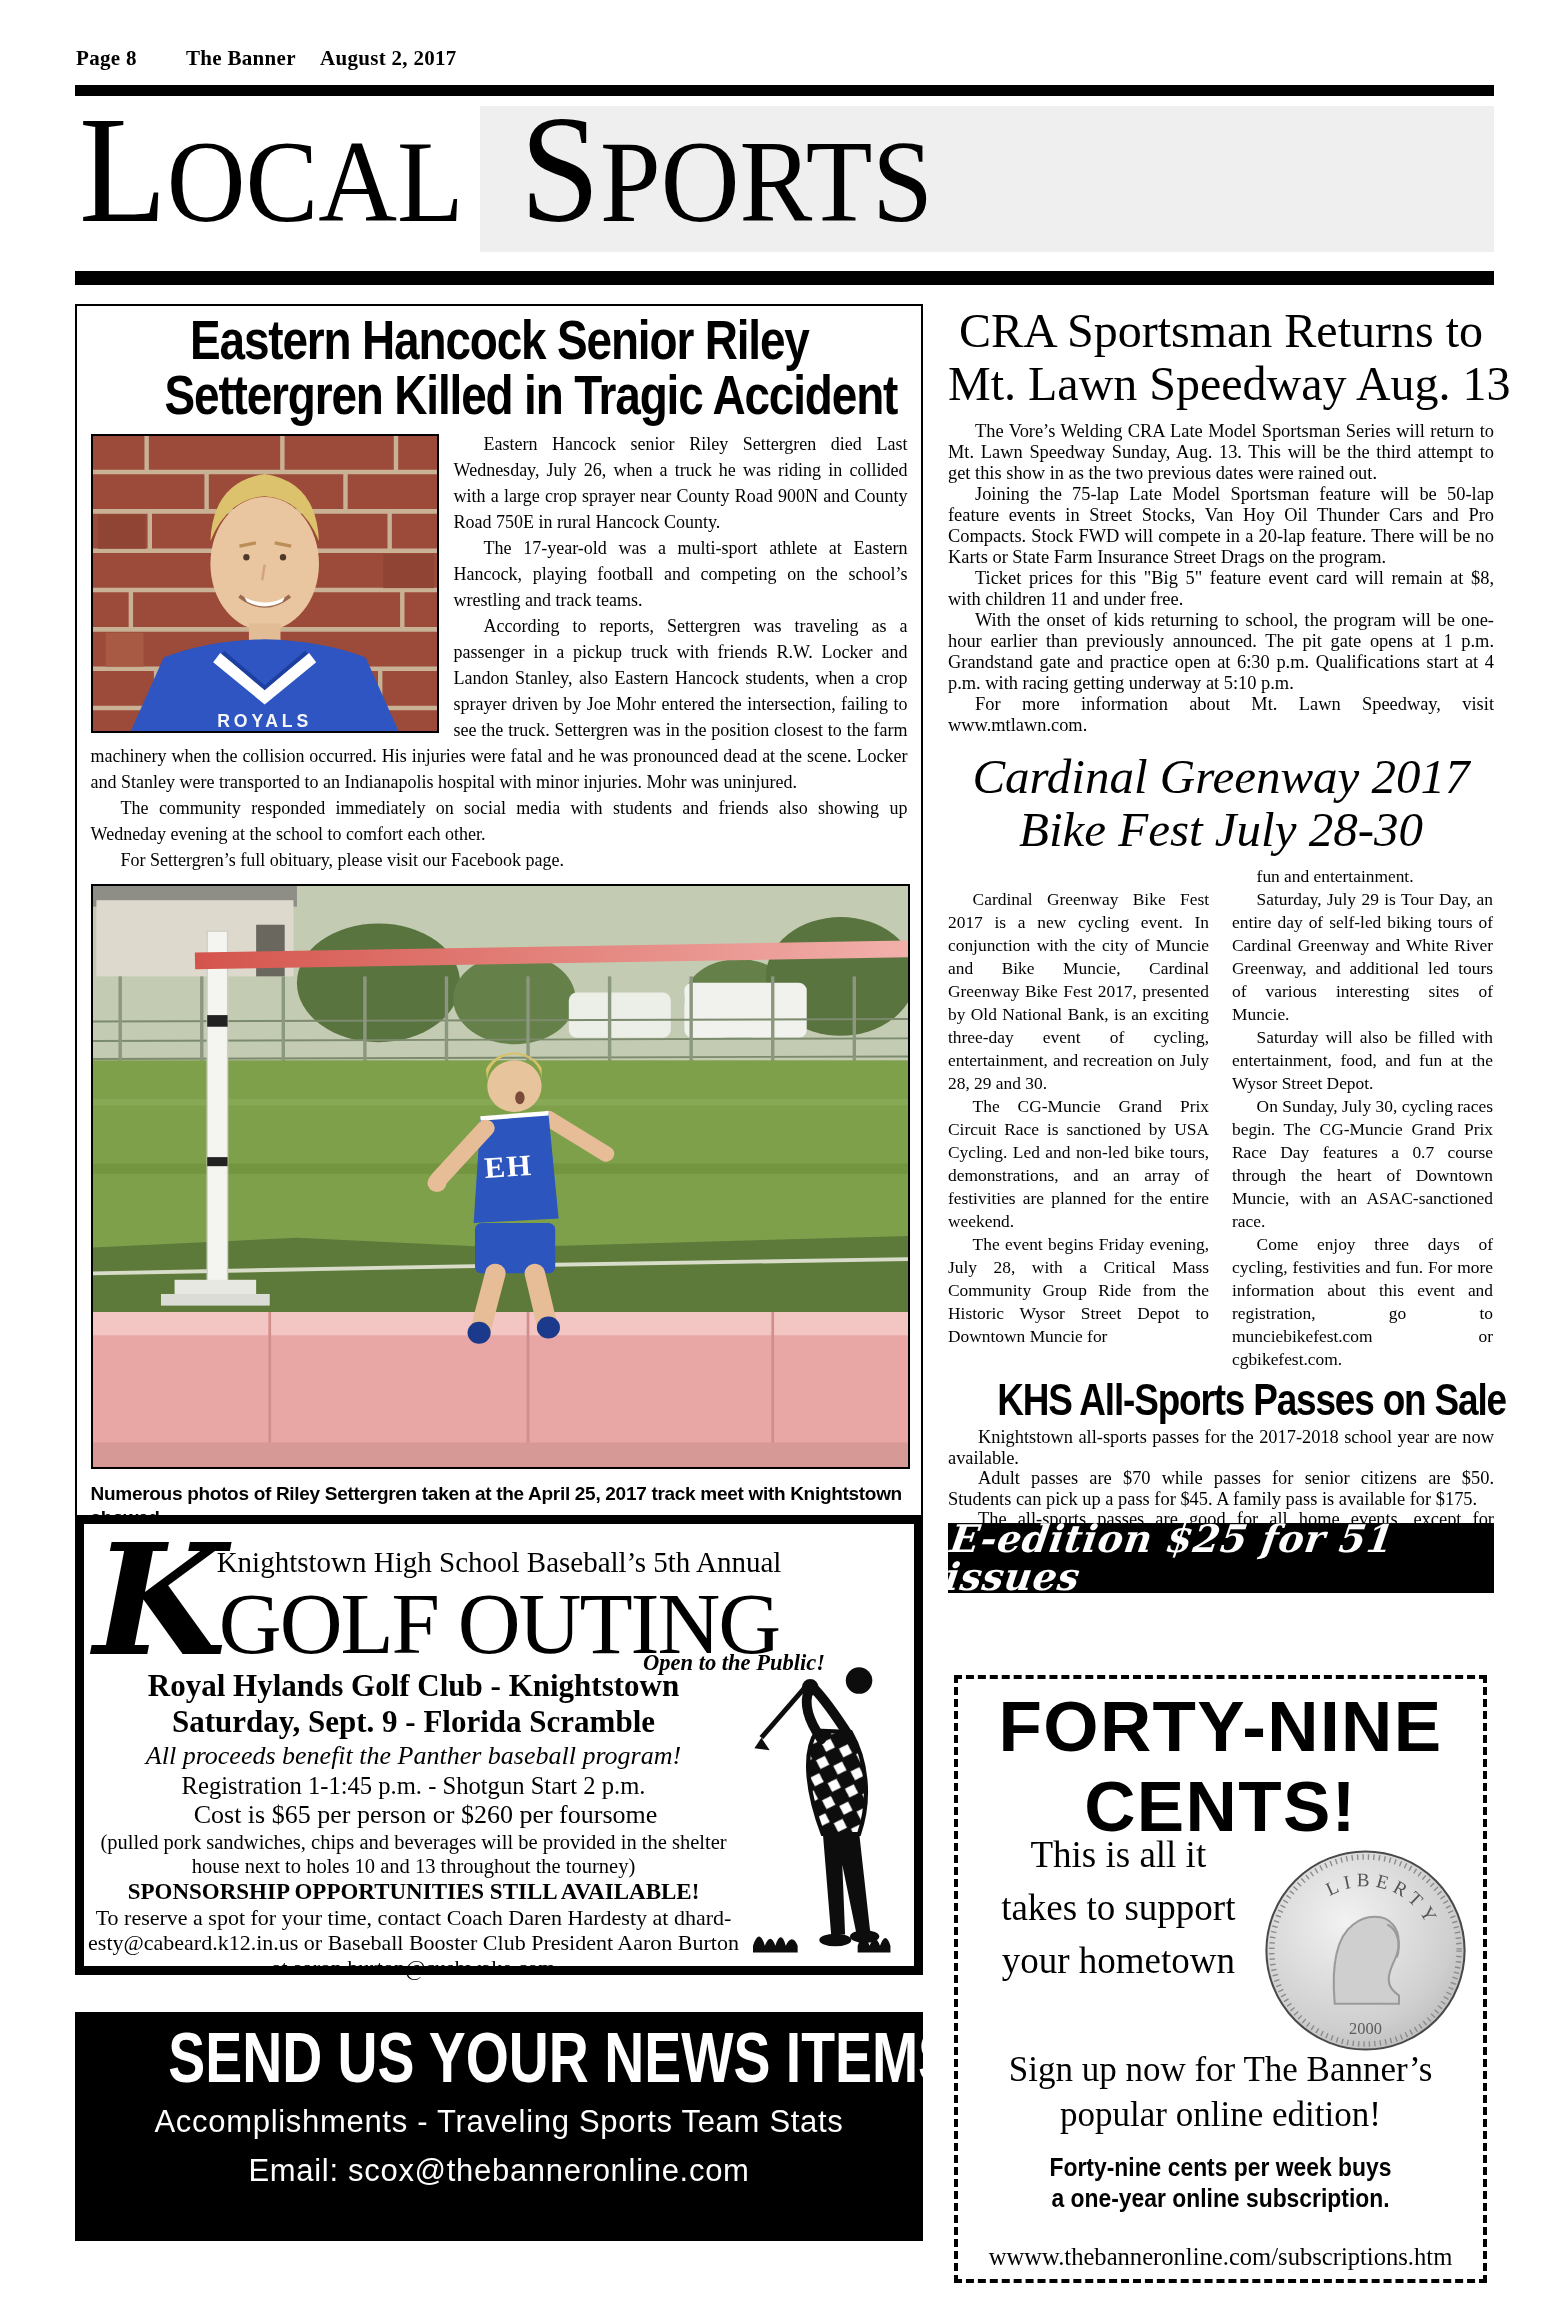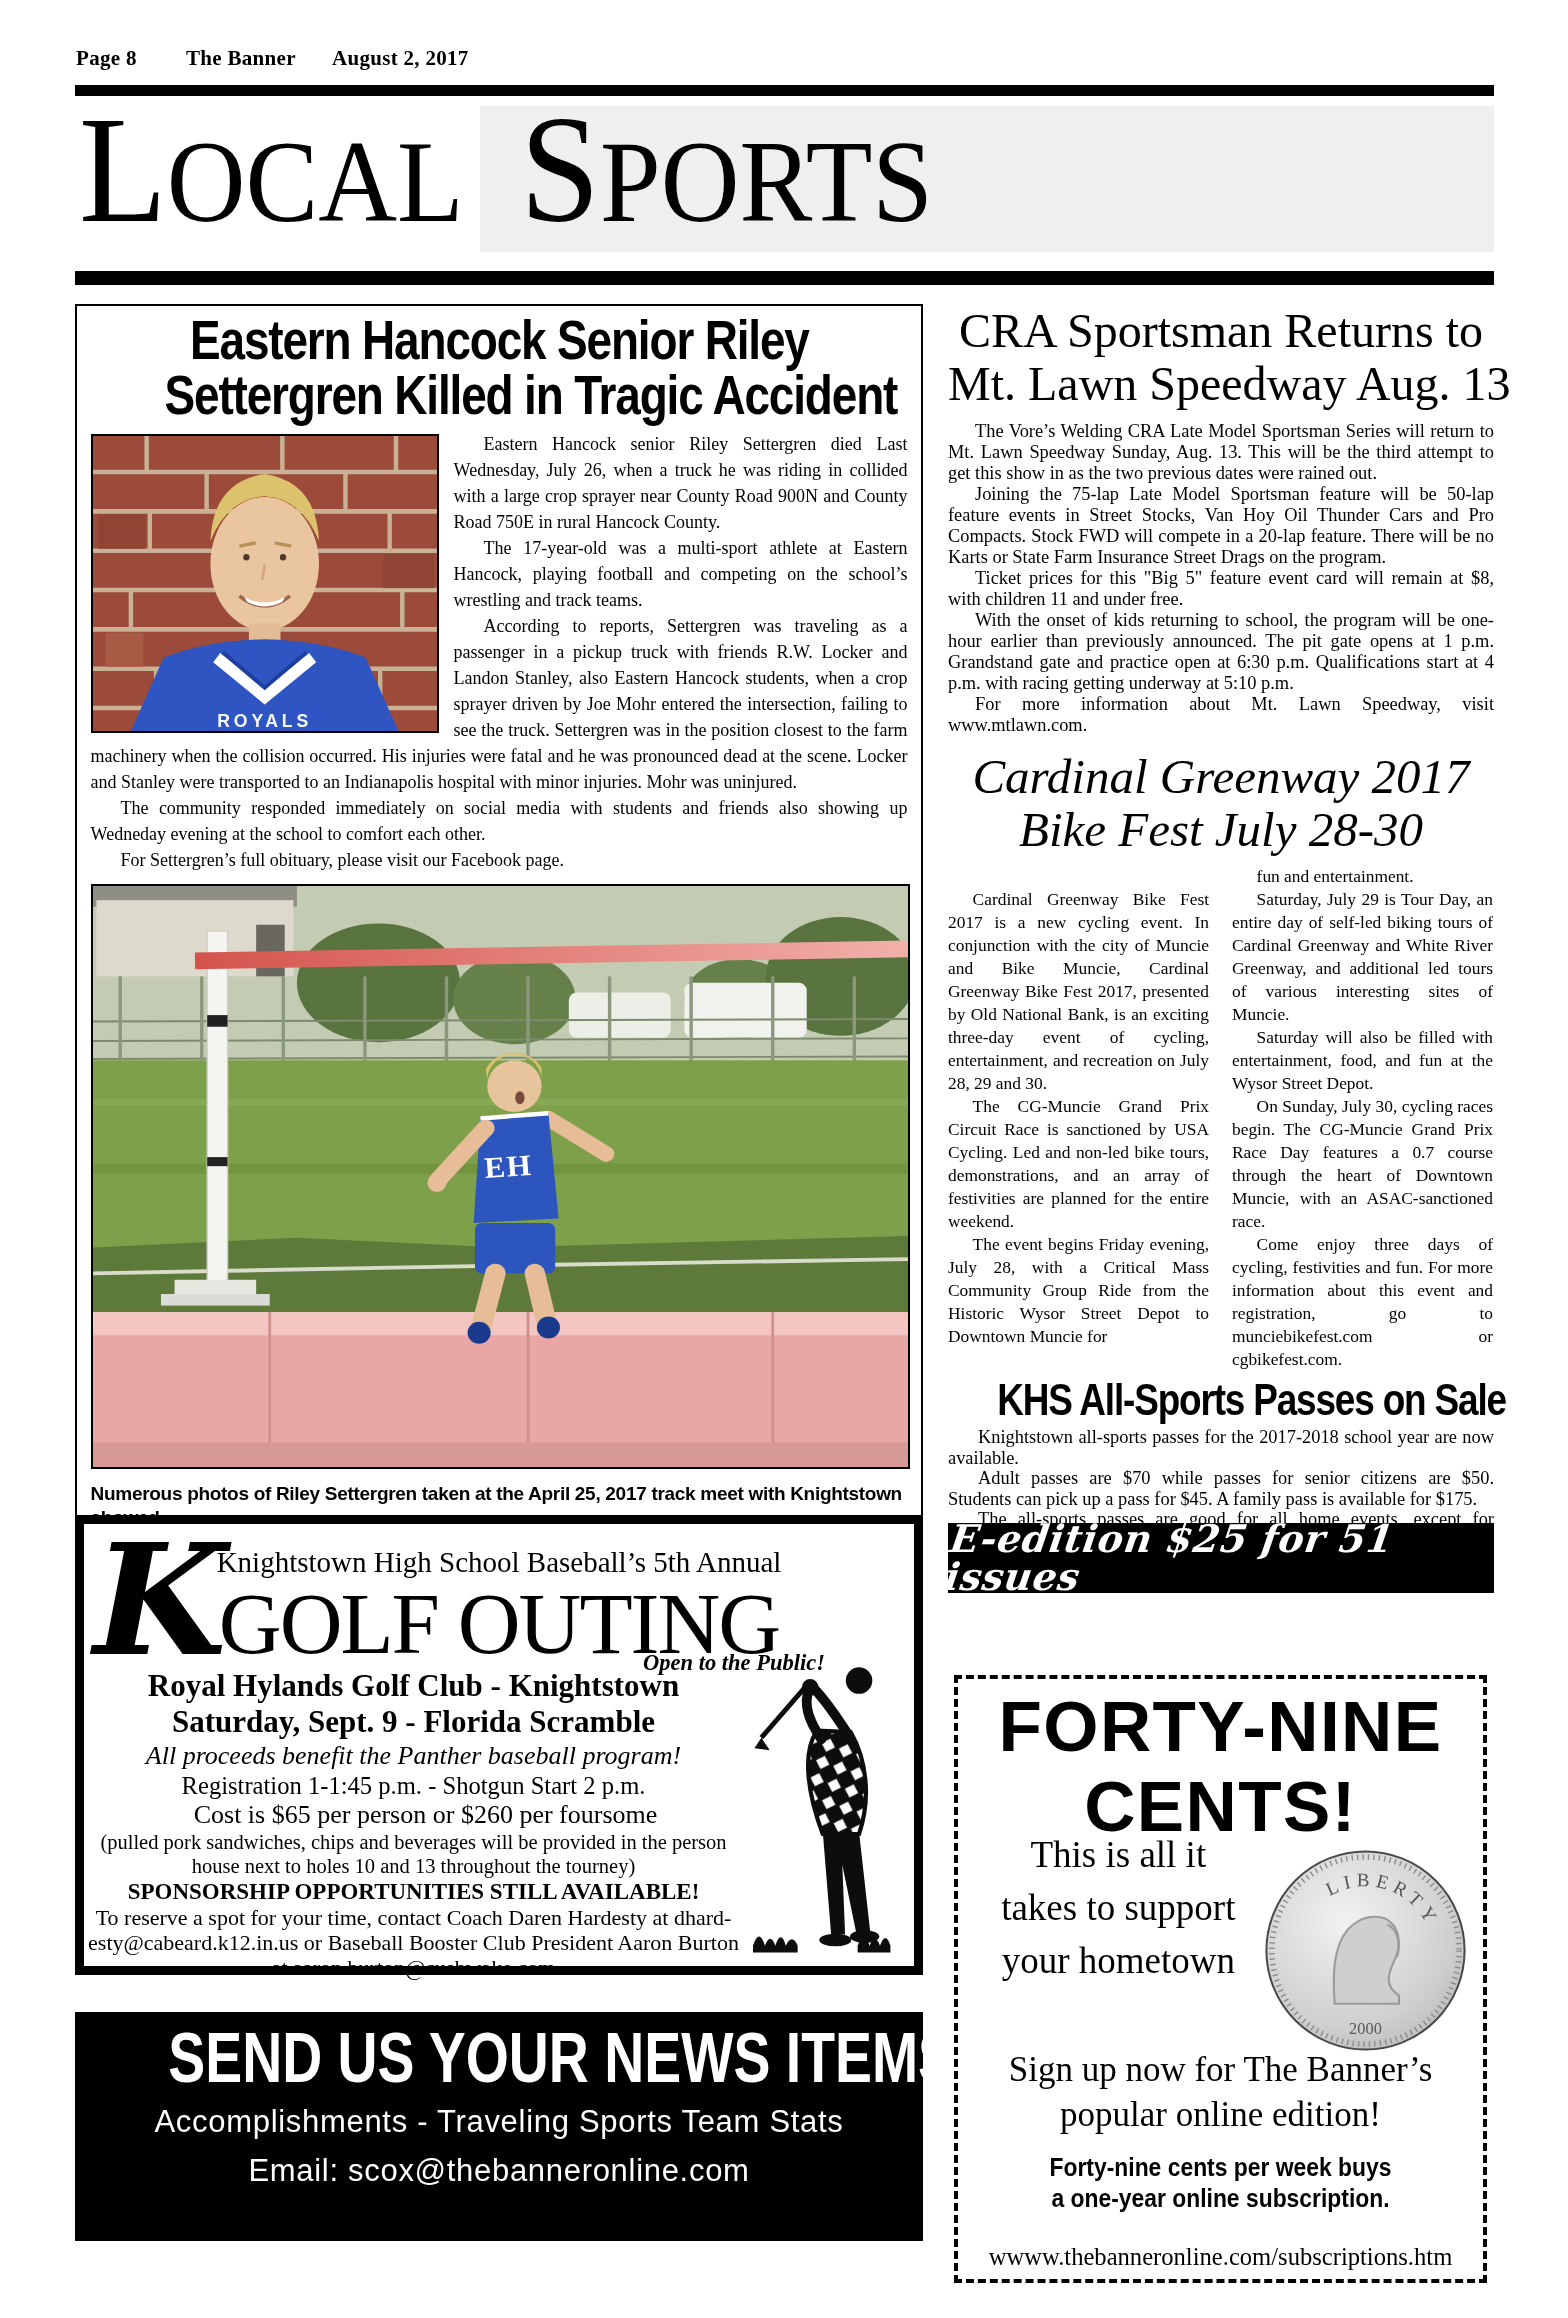--- a/index.html
+++ b/index.html
@@ -1,20 +1,20 @@
 <!DOCTYPE html>
 <html style="font-size:11px"><head>
 <meta charset="utf-8">
 <style>
   html,body{margin:0;padding:0;background:#888;}
   .page{position:relative;width:1569px;height:2319px;background:#ffffff;overflow:hidden;
         font-family:"Liberation Serif",serif;color:#000;}
   
   .hdr{position:absolute;top:48px;font:bold 21px/1 "Liberation Serif",serif;letter-spacing:0.3px;}
-  .hdr.h1{left:76px}.hdr.h2{left:186px}.hdr.h3{left:332px}
+  .hdr.h1{left:76px}.hdr.h2{left:186px}.hdr.h3{left:320px}
   .rule{position:absolute;left:75px;width:1419px;background:#000;}
   .rule1{top:85px;height:11px}.rule2{top:271px;height:13.6px}
   
   .mast-gray{position:absolute;left:480px;top:106px;width:1014px;height:146px;background:#efefef;}
   .masthead{position:absolute;left:79px;top:93px;white-space:nowrap;transform:scaleX(.94);transform-origin:left top;}
   .mast-big{font:400 153px/1 "Liberation Serif",serif;}
   .mast-small{font:400 116px/1 "Liberation Serif",serif;}
   .mast-gap{display:inline-block;width:60px;}
   
   .art-box{position:absolute;left:75px;top:304px;width:848px;height:1254px;border:2.7px solid #000;
@@ -236,21 +236,21 @@
     <div class="k-logo">K</div>
     <div class="golf-sub">Knightstown High School Baseball’s 5th Annual</div>
     <div class="golf-title">GOLF OUTING</div>
     <div class="golf-open">Open to the Public!</div>
     <div class="golf-lines">
       <div class="gl g0">Royal Hylands Golf Club - Knightstown</div>
       <div class="gl g1">Saturday, Sept. 9 - Florida Scramble</div>
       <div class="gl g2">All proceeds benefit the Panther baseball program!</div>
       <div class="gl g3">Registration 1-1:45 p.m. - Shotgun Start 2 p.m.</div>
       <div class="gl g4">Cost is $65 per person or $260 per foursome</div>
-      <div class="gl g5">(pulled pork sandwiches, chips and beverages will be provided in the person</div>
+      <div class="gl g5">(pulled pork sandwiches, chips and beverages will be provided in the shelter</div>
       <div class="gl g6">house next to holes 10 and 13 throughout the tourney)</div>
       <div class="gl g7">SPONSORSHIP OPPORTUNITIES STILL AVAILABLE!</div>
       <div class="gl g8">To reserve a spot for your time, contact Coach Daren Hardesty at dhard-</div>
       <div class="gl g9">esty@cabeard.k12.in.us or Baseball Booster Club President Aaron Burton</div>
       <div class="gl g10">at aaron.burton@cushwake.com</div>
     </div>
     <svg class="golfer" width="150" height="300" viewBox="0 0 215 430">
       <path d="M0,418 q9,-26 17,0 q8,-20 15,0 q8,-24 15,0 q9,-18 17,0 L64,428 L0,428 Z" fill="#0d0d0d"></path>
       <path d="M150,418 q9,-24 17,0 q8,-18 15,0 q8,-22 15,0 L197,428 L150,428 Z" fill="#0d0d0d"></path>
       <ellipse cx="118" cy="410" rx="23" ry="9" fill="#0d0d0d"></ellipse>

